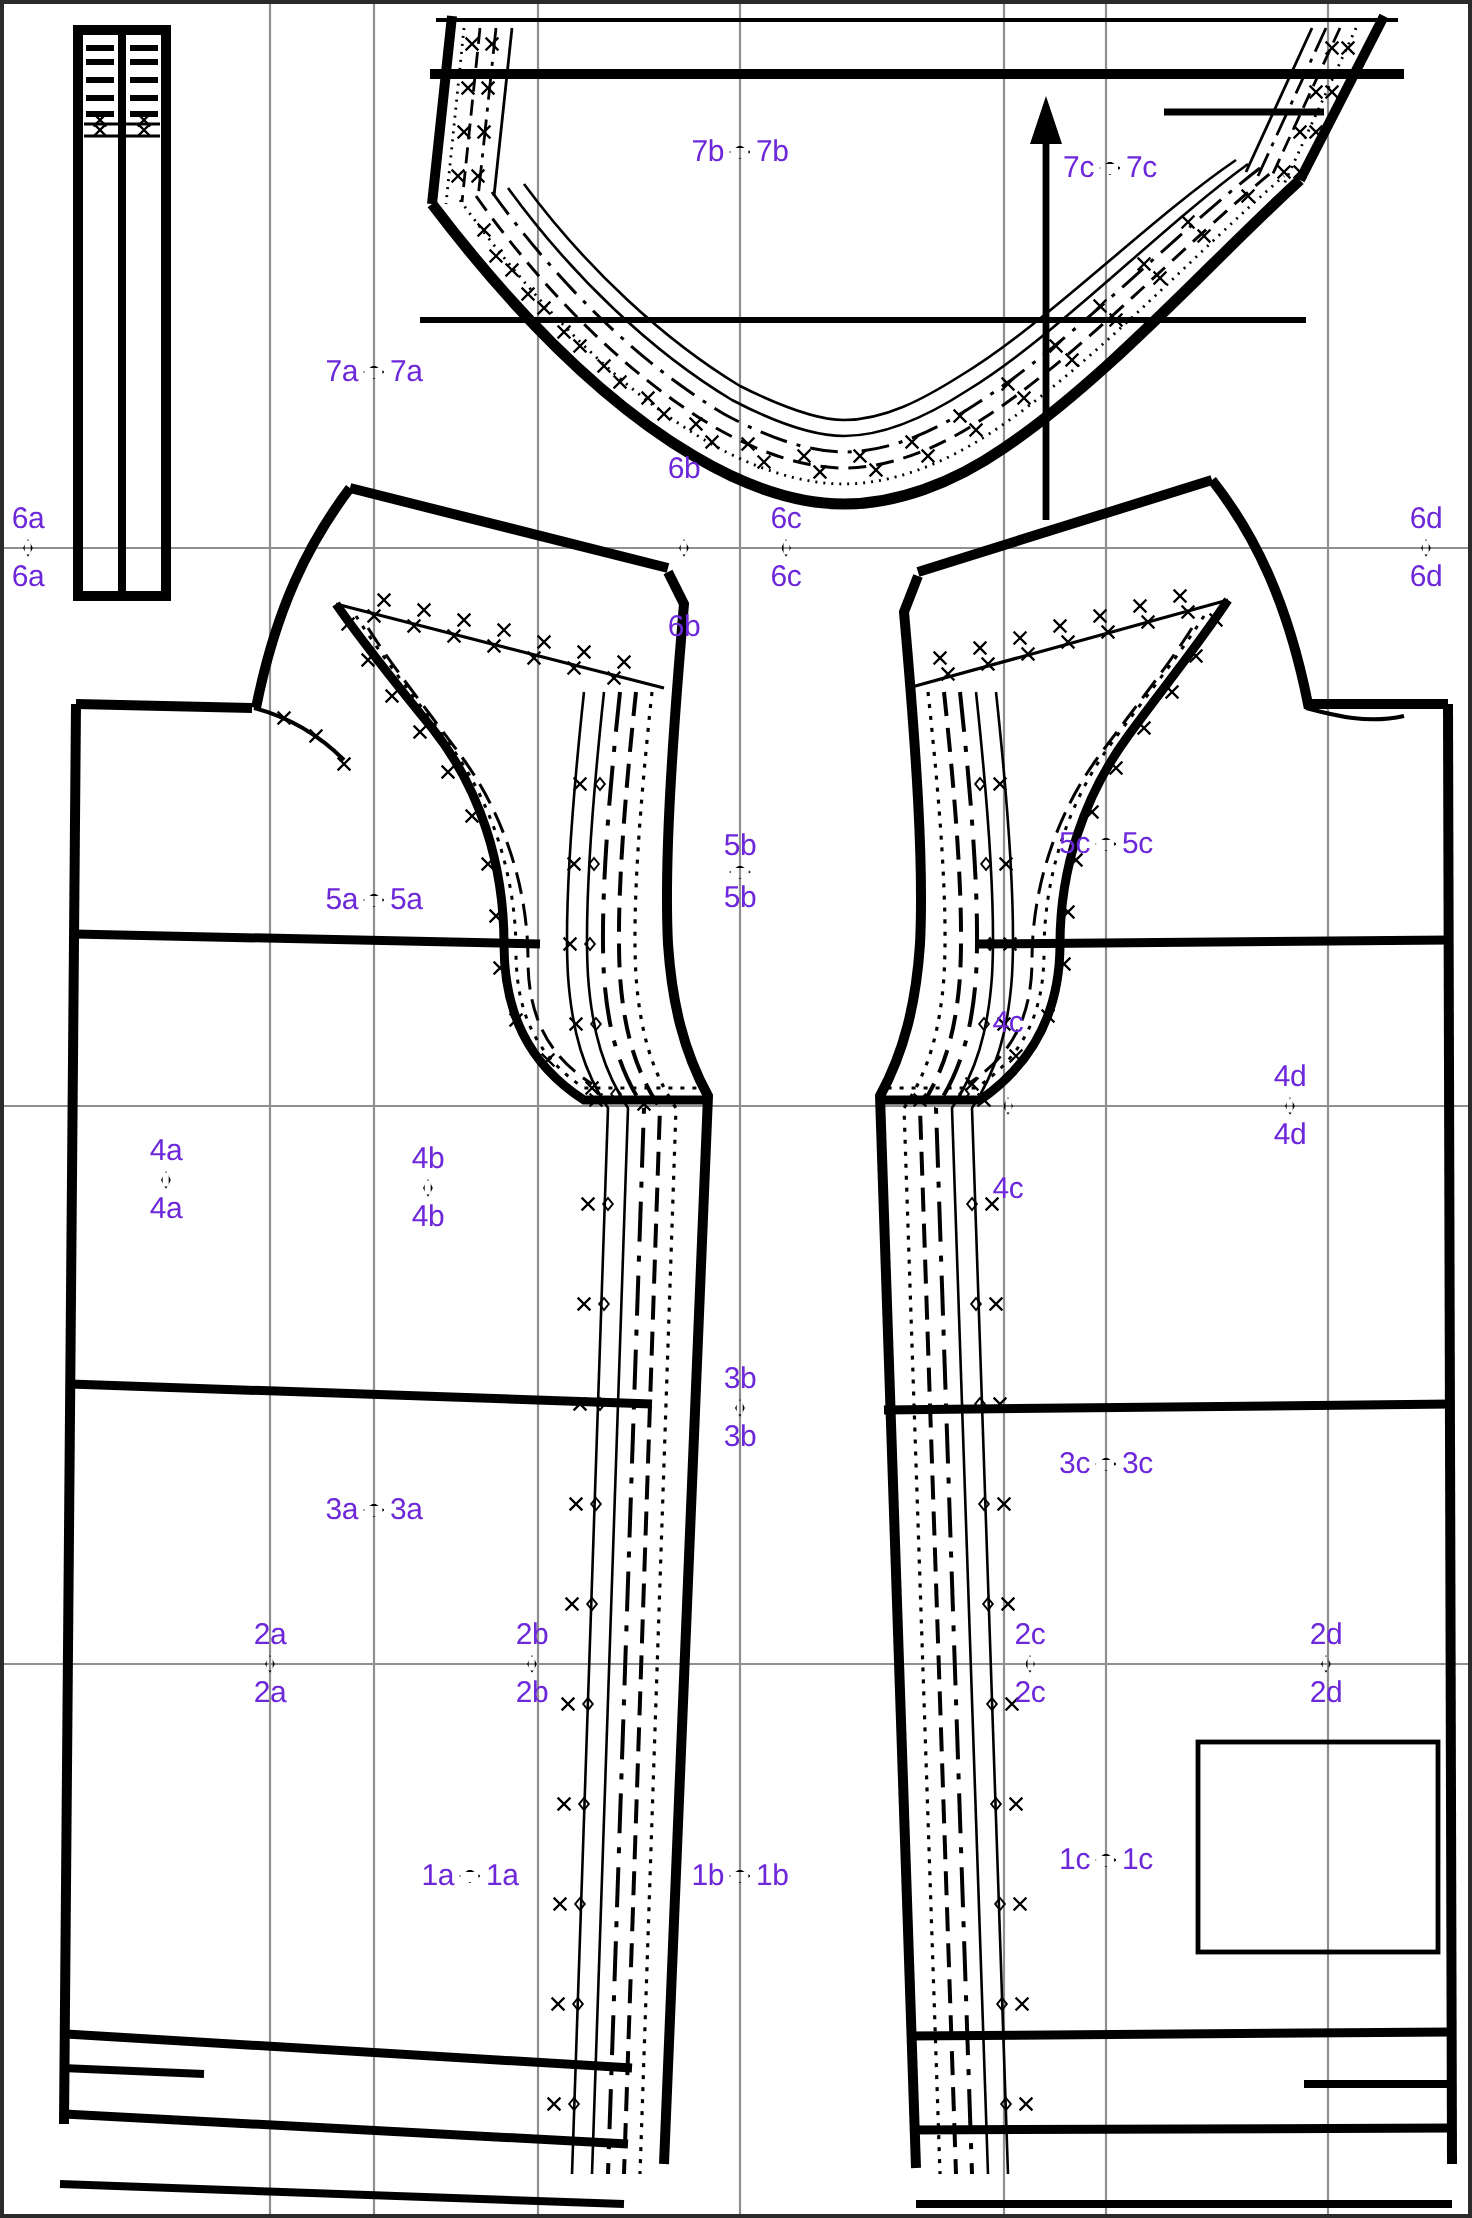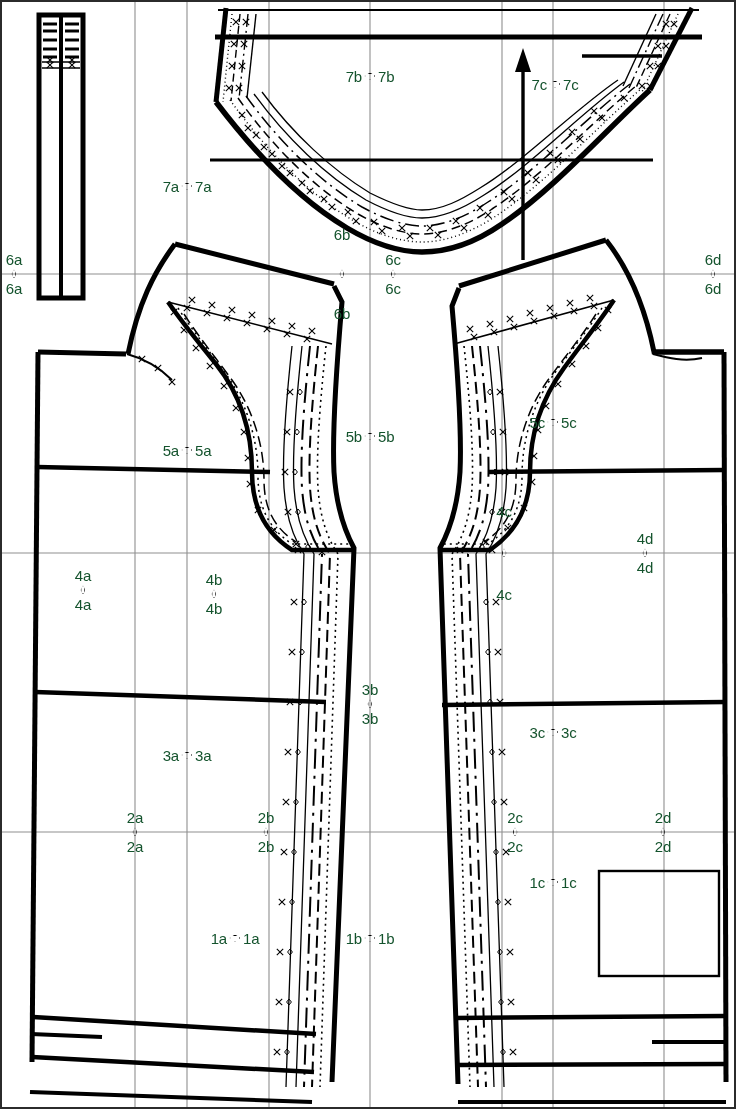--- a/index.html
+++ b/index.html
@@ -11,21 +11,21 @@
     background:#ffffff;
     overflow:hidden;
     border:2px solid #2b2b2b;
     box-sizing:border-box;
   }
   #sheet svg{display:block;}
   .lbl{
     position:absolute;
     font-family:"Liberation Sans",sans-serif;
     font-size:15px;
-    color:#14532d;
+    color:#6d28d9;
     white-space:nowrap;
     line-height:1;
     letter-spacing:-0.2px;
   }
   .lbl-h{ 
     transform:translate(-50%,-50%);
     display:flex;align-items:center;gap:1px;
   }
   .lbl-v{ 
     transform:translate(-50%,-50%);
@@ -513,21 +513,21 @@
       <div class="lbl lbl-h" style="left: 553px; top: 82px;">
         <span class="t">7c</span>
         <span class="dia dia-h"></span>
         <span class="t">7c</span>
       </div>
       <div class="lbl lbl-h" style="left: 185px; top: 428px; margin-top: 20px;">
         <span class="t">5a</span>
         <span class="dia dia-h"></span>
         <span class="t">5a</span>
       </div>
-      <div class="lbl lbl-h" style="left: 368px; top: 434px;">
+      <div class="lbl lbl-h" style="left: 368px; top: 434px; flex-direction: column;">
         <span class="t">5b</span>
         <span class="dia dia-h"></span>
         <span class="t">5b</span>
       </div>
       <div class="lbl lbl-h" style="left: 551px; top: 420px;">
         <span class="t">5c</span>
         <span class="dia dia-h"></span>
         <span class="t">5c</span>
       </div>
       <div class="lbl lbl-v" style="left: 81px; top: 551px; margin-top: 37px;">
@@ -588,20 +588,20 @@
       <div class="lbl lbl-h" style="left: 185px; top: 936px; margin-left: 48px;">
         <span class="t">1a</span>
         <span class="dia dia-h"></span>
         <span class="t">1a</span>
       </div>
       <div class="lbl lbl-h" style="left: 368px; top: 936px;">
         <span class="t">1b</span>
         <span class="dia dia-h"></span>
         <span class="t">1b</span>
       </div>
-      <div class="lbl lbl-h" style="left: 551px; top: 880px;">
+      <div class="lbl lbl-h" style="left: 551px; top: 928px;">
         <span class="t">1c</span>
         <span class="dia dia-h"></span>
         <span class="t">1c</span>
       </div>
     </div>
 
 </div>
 
 </body></html>

